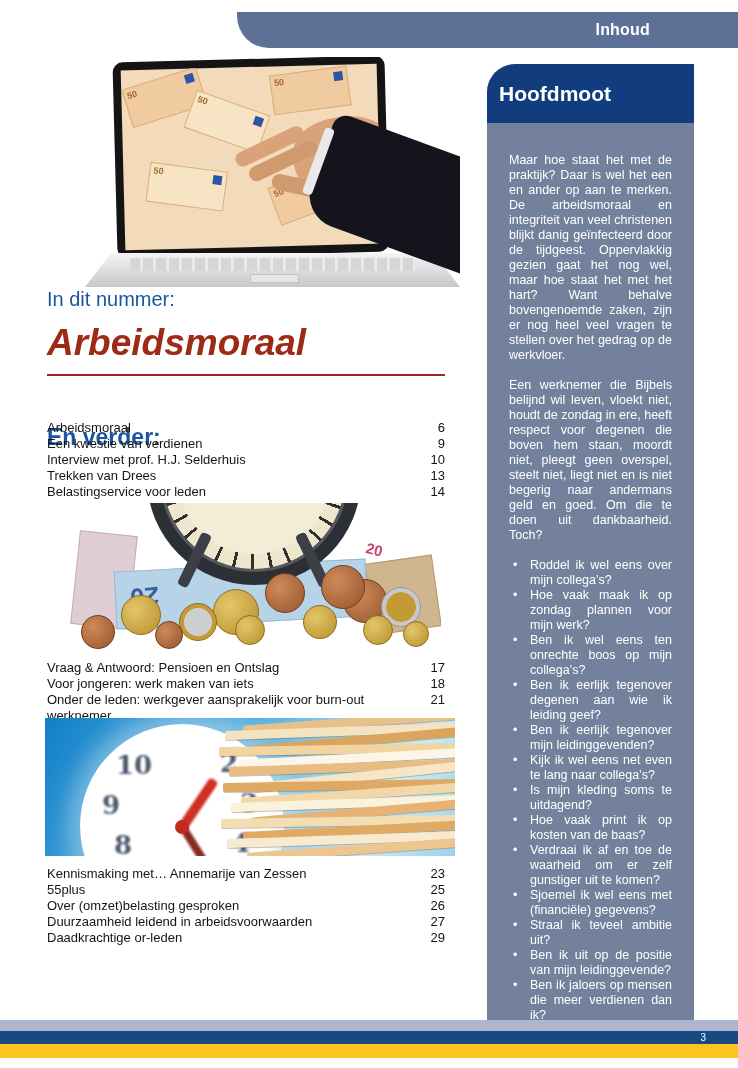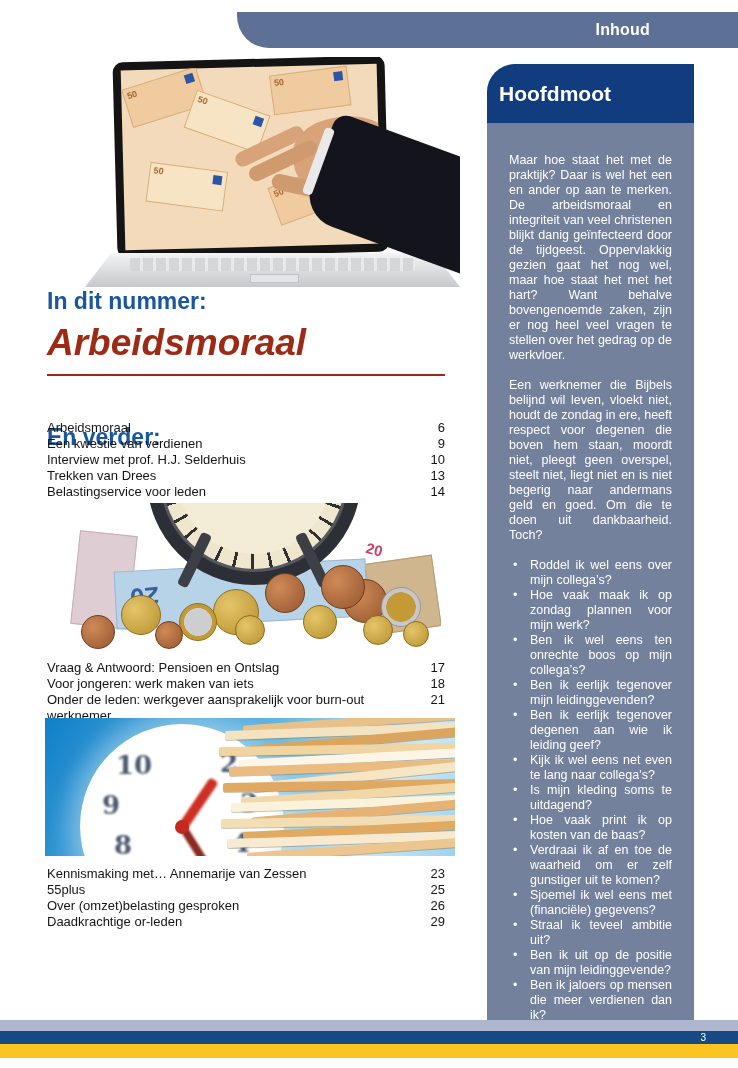--- a/index.html
+++ b/index.html
@@ -5,21 +5,21 @@
   * { margin:0; padding:0; box-sizing:border-box; }
   body { font-family:"Liberation Sans", sans-serif; background:#ffffff; }
   .page { position:relative; width:738px; height:1068px; background:#fff; overflow:hidden; margin:0 auto; }
 
   
   .header-bar { position:absolute; left:237px; top:12px; width:501px; height:36px;
     background:#5d7196; border-bottom-left-radius:32px; display:flex; align-items:center; justify-content:flex-end; }
   .header-title { color:#fff; font-weight:bold; font-size:16px; padding-right:88px; letter-spacing:0.2px; }
 
   
-  .kicker { position:absolute; left:47px; top:288px; font-size:23px; font-weight:bold; color:#1a569e; }
+  .kicker { position:absolute; left:47px; top:288px; font-size:20px; font-weight:normal; color:#1a569e; }
   .main-title { position:absolute; left:47px; top:322px; font-size:37px; font-weight:bold; font-style:italic; color:#9c2a15; }
   .red-rule { position:absolute; left:47px; top:374px; width:398px; height:2px; background:#9c2a15; }
   .subheading { position:absolute; left:47px; top:386px; font-size:23px; font-weight:bold; color:#1a569e;margin-top:38px; }
 
   
   .toc-group { position:absolute; left:47px; width:398px; }
   .toc-g1 { top:420px; } .toc-g2 { top:660px; } .toc-g3 { top:866px; }
   .toc-row { display:flex; align-items:baseline; font-size:13px; line-height:16px; color:#141414; }
   .toc-label { flex:1; }
   .toc-page { width:32px; text-align:right; }
@@ -287,37 +287,41 @@
       </div>
     <div class="toc-row">
         <span class="toc-label">55plus</span>
         <span class="toc-page">25</span>
       </div>
     <div class="toc-row">
         <span class="toc-label">Over (omzet)belasting gesproken</span>
         <span class="toc-page">26</span>
       </div>
     <div class="toc-row">
+        <span class="toc-label">Duurzaamheid leidend in arbeidsvoorwaarden</span>
+        <span class="toc-page">27</span>
+      </div>
+    <div class="toc-row">
         <span class="toc-label">Daadkrachtige or-leden</span>
         <span class="toc-page">29</span>
       </div>
   </div>
 
   <div class="sidebar-head">
     <span class="sidebar-head-title">Hoofdmoot</span>
   </div>
   <div class="sidebar-body">
     <p class="sb-par">Maar hoe staat het met de praktijk? Daar is wel het een en ander op aan te merken. De arbeidsmoraal en integriteit van veel christenen blijkt danig geïnfecteerd door de tijdgeest. Oppervlakkig gezien gaat het nog wel, maar hoe staat het met het hart? Want behalve bovengenoemde zaken, zijn er nog heel veel vragen te stellen over het gedrag op de werkvloer.</p>
     <p class="sb-par">Een werknemer die Bijbels belijnd wil leven, vloekt niet, houdt de zondag in ere, heeft respect voor degenen die boven hem staan, moordt niet, pleegt geen overspel, steelt niet, liegt niet en is niet begerig naar andermans geld en goed. Om die te doen uit dankbaarheid. Toch?</p>
     <div class="sb-bullets">
       <div class="sb-bullet">Roddel ik wel eens over mijn collega’s?</div>
       <div class="sb-bullet">Hoe vaak maak ik op zondag plannen voor mijn werk?</div>
       <div class="sb-bullet">Ben ik wel eens ten onrechte boos op mijn collega’s?</div>
+      <div class="sb-bullet">Ben ik eerlijk tegenover degenen aan wie ik leiding geef?</div>
       <div class="sb-bullet">Ben ik eerlijk tegenover mijn leidinggevenden?</div>
-      <div class="sb-bullet">Ben ik eerlijk tegenover degenen aan wie ik leiding geef?</div>
       <div class="sb-bullet">Kijk ik wel eens net even te lang naar collega’s?</div>
       <div class="sb-bullet">Is mijn kleding soms te uitdagend?</div>
       <div class="sb-bullet">Hoe vaak print ik op kosten van de baas?</div>
       <div class="sb-bullet">Verdraai ik af en toe de waarheid om er zelf gunstiger uit te komen?</div>
       <div class="sb-bullet">Sjoemel ik wel eens met (financiële) gegevens?</div>
       <div class="sb-bullet">Straal ik teveel ambitie uit?</div>
       <div class="sb-bullet">Ben ik uit op de positie van mijn leidinggevende?</div>
       <div class="sb-bullet">Ben ik jaloers op mensen die meer verdienen dan ik?</div>
     </div>
 

